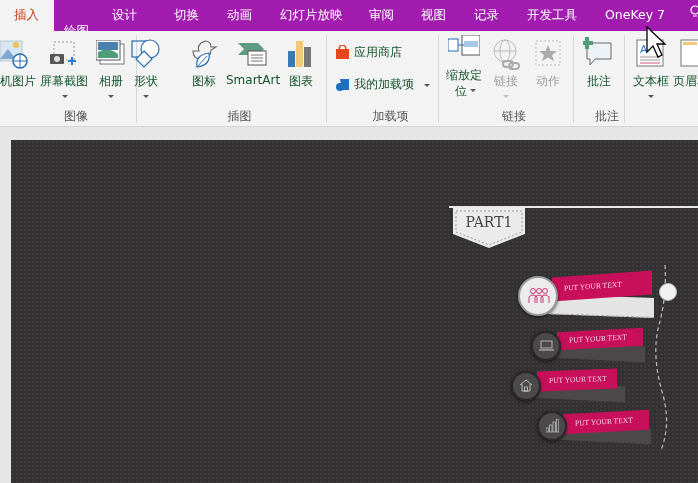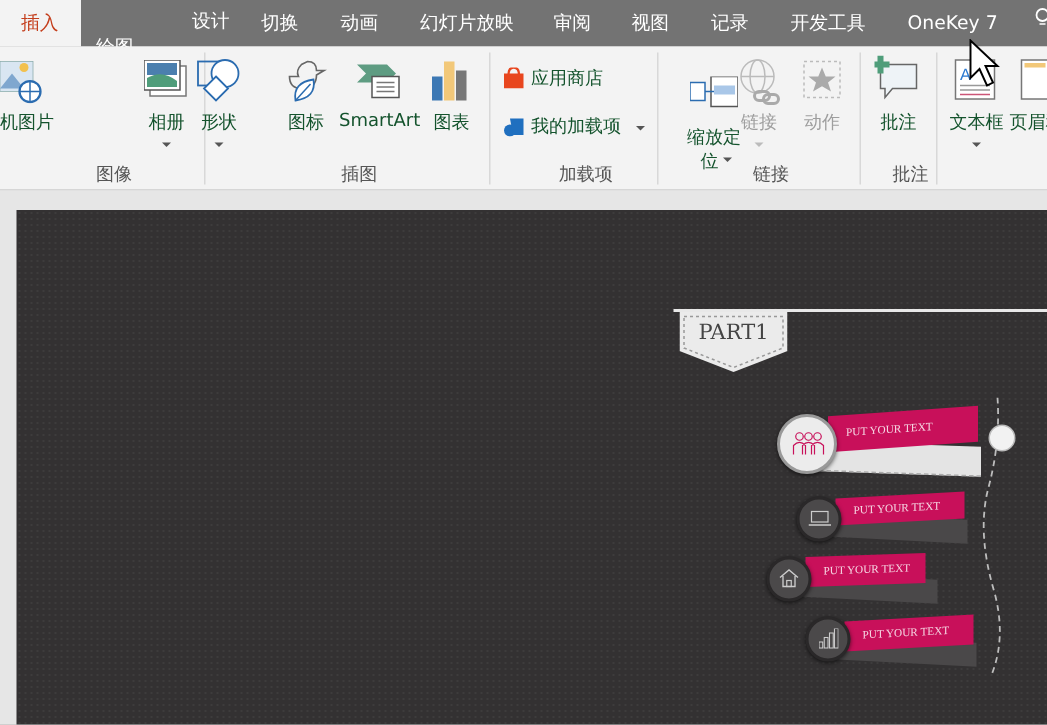--- a/index.html
+++ b/index.html
@@ -1,17 +1,17 @@
 <!DOCTYPE html>
 <html><head>
 <meta charset="utf-8">
 <style>
   * { box-sizing: border-box; margin: 0; padding: 0; }
   html, body { width: 698px; height: 483px; overflow: hidden; background: #e6e6e6; font-family: "DejaVu Sans", "Liberation Sans", sans-serif; }
-  .tabbar { position: absolute; left: 0; top: 0; width: 698px; height: 31px; background: #737373; }
+  .tabbar { position: absolute; left: 0; top: 0; width: 698px; height: 31px; background: #a21caf; }
   .tab { position: absolute; top: 0; height: 31px; line-height: 30px; font-size: 12.5px; color: #fff; white-space: nowrap; cursor: pointer; }
   .tab.active { background: #f3f3f3; color: #c43e1c; }
   .ribbon { position: absolute; left: 0; top: 31px; width: 698px; height: 96px; background: #f3f3f3; border-bottom: 1px solid #d6d6d6; }
   .btn { position: absolute; text-align: center; font-size: 12px; color: #14532d; white-space: nowrap; cursor: pointer; }
   .btn .lbl { display: block; position: absolute; left: 0; right: 0; text-align: center; }
   .btn.dis { color: #9e9e9e; }
   .caret { position: absolute; width: 0; height: 0; border-left: 3px solid transparent; border-right: 3px solid transparent; border-top: 3px solid #555; }
   .glabel { position: absolute; top: 77px; font-size: 12px; color: #555; text-align: center; white-space: nowrap; padding-left: 16px; }
   .sep { position: absolute; top: 4px; width: 1px; height: 88px; background: #d8d8d8; }
   .icon { position: absolute; }
@@ -28,21 +28,21 @@
   .dash { position: absolute; }
   .dot { position: absolute; left: 648px; top: 143px; width: 18px; height: 18px; border-radius: 50%; background: #f2f2f2; border: 1px solid #bbb; }
   .cursor { position: absolute; left: 646px; top: 26px; }
 </style>
 </head>
 <body>
 
 <div class="tabbar">
   <div class="tab active" style="left:0;width:54px;padding-left:14px;">插入</div>
   <div class="tab" style="left:64px;margin-top:16px;">绘图</div>
-  <div class="tab" style="left:128px;font-family:Liberation Mono, monospace;">设计</div>
+  <div class="tab" style="left:112px;">设计</div>
   <div class="tab" style="left:174px;">切换</div>
   <div class="tab" style="left:227px;">动画</div>
   <div class="tab" style="left:280px;">幻灯片放映</div>
   <div class="tab" style="left:369px;">审阅</div>
   <div class="tab" style="left:421px;">视图</div>
   <div class="tab" style="left:474px;">记录</div>
   <div class="tab" style="left:527px;">开发工具</div>
   <div class="tab" style="left:605px;">OneKey 7</div>
   <div class="tab" style="left:690px;">
     <svg width="10" height="14" viewBox="0 0 10 14">
@@ -58,20 +58,31 @@
     <svg class="icon" style="left:0;top:2px" width="28" height="30" viewBox="0 0 28 30">
       <rect x="0" y="2" width="22" height="20" fill="#d9e6f2" stroke="#8aa" stroke-width="0.5"></rect>
       <circle cx="16" cy="6" r="3" fill="#f2c14e"></circle>
       <path d="M0 20 L8 10 L16 20 Z" fill="#7fa7cf"></path>
       <circle cx="20" cy="22" r="7" fill="#fff" stroke="#2b6cb0" stroke-width="1.5"></circle>
       <line x1="13" y1="22" x2="27" y2="22" stroke="#2b6cb0"></line>
         <line x1="20" y1="15" x2="20" y2="29" stroke="#2b6cb0"></line>
     </svg>
     <span class="lbl" style="top:36px">机图片</span>
   </div>
+  <div class="btn" style="left:38px;top:6px;width:52px;height:68px;">
+    <svg class="icon" style="left:12px;top:3px" width="28" height="28" viewBox="0 0 28 28">
+      <rect x="4" y="2" width="20" height="18" fill="none" stroke="#999" stroke-dasharray="2,2"></rect>
+      <rect x="0" y="14" width="14" height="10" rx="1" fill="#555"></rect>
+        <circle cx="7" cy="19" r="3" fill="#ddd"></circle>
+      <line x1="18" y1="21" x2="26" y2="21" stroke="#2b79d0" stroke-width="2"></line>
+        <line x1="22" y1="17" x2="22" y2="25" stroke="#2b79d0" stroke-width="2"></line>
+    </svg>
+    <span class="lbl" style="top:36px">屏幕截图</span>
+    <span class="caret" style="left:24px;top:58px"></span>
+  </div>
   <div class="btn" style="left:94px;top:6px;width:34px;height:68px;">
     <svg class="icon" style="left:2px;top:3px" width="30" height="28" viewBox="0 0 30 28">
       <rect x="4" y="4" width="24" height="20" fill="#fff" stroke="#777"></rect>
       <rect x="0" y="0" width="24" height="20" fill="#fff" stroke="#555"></rect>
       <rect x="2" y="2" width="20" height="8" fill="#4b7fae"></rect>
         <path d="M2 18 L2 12 Q12 6 22 14 L22 18 Z" fill="#4f9d7a"></path>
     </svg>
     <span class="lbl" style="top:36px">相册</span>
     <span class="caret" style="left:14px;top:58px"></span>
   </div>
@@ -127,21 +138,21 @@
     <svg class="icon" style="left:2px;top:2px" width="14" height="14" viewBox="0 0 14 14">
       <circle cx="4" cy="10" r="4" fill="#1f6fbf"></circle>
         <path d="M4 2 L13 2 L13 13 L6 13 Z" fill="#1f6fbf"></path>
     </svg>
     <span style="position:absolute;left:20px;top:1px">我的加载项</span>
     <span class="caret" style="left:90px;top:9px"></span>
   </div>
   <div class="glabel" style="left:327px;width:111px;">加载项</div>
   <div class="sep" style="left:438px"></div>
 
-  <div class="btn" style="left:444px;top:16px;width:40px;height:68px;margin-left:12px;">
+  <div class="btn" style="left:444px;top:0;width:40px;height:68px;">
     <svg class="icon" style="left:4px;top:4px" width="32" height="24" viewBox="0 0 32 24">
       <rect x="0" y="4" width="10" height="12" fill="#fff" stroke="#2b6cb0"></rect>
       <rect x="14" y="0" width="18" height="20" fill="#fff" stroke="#555"></rect>
       <rect x="16" y="6" width="14" height="6" fill="#a9c7e8"></rect>
       <line x1="10" y1="10" x2="16" y2="10" stroke="#2b6cb0"></line>
     </svg>
     <span class="lbl" style="top:36px">缩放定</span>
     <span class="lbl" style="top:52px;left:-6px">位</span>
     <span class="caret" style="left:26px;top:58px"></span>
   </div>

